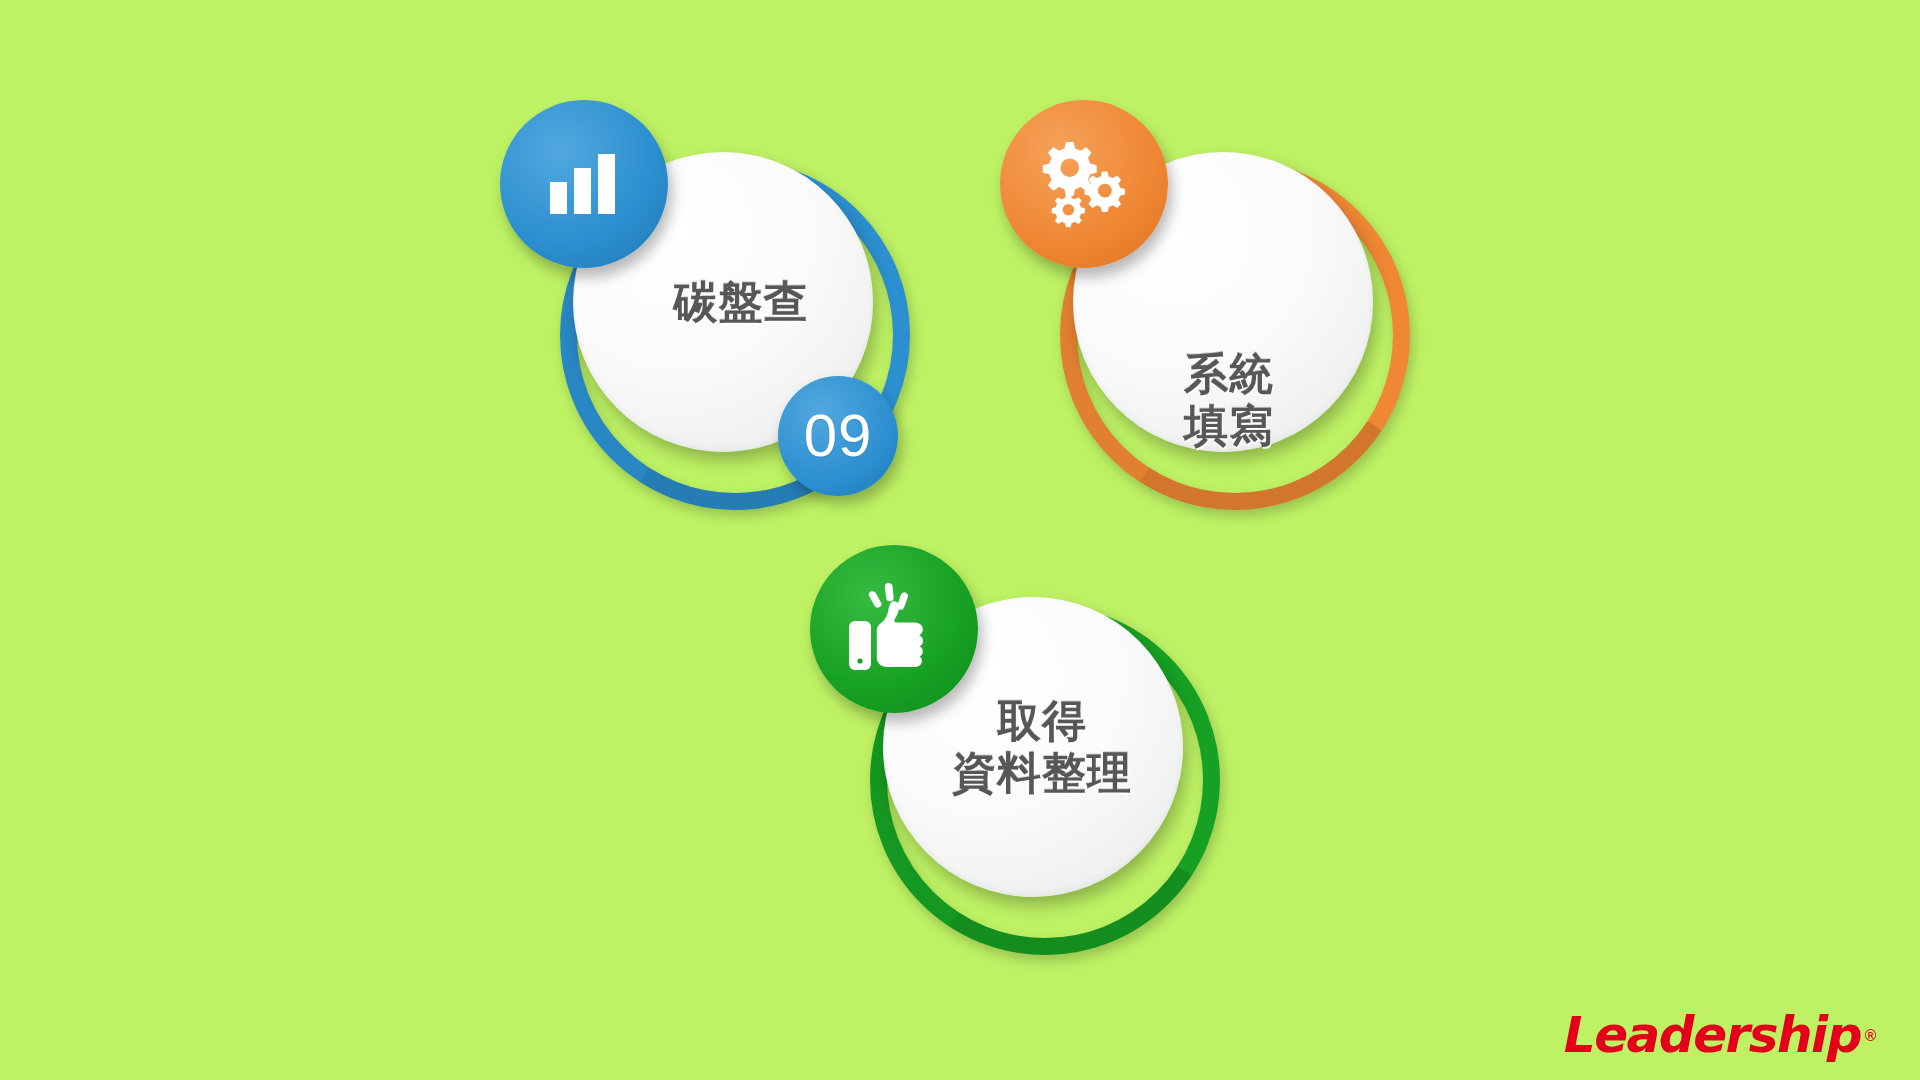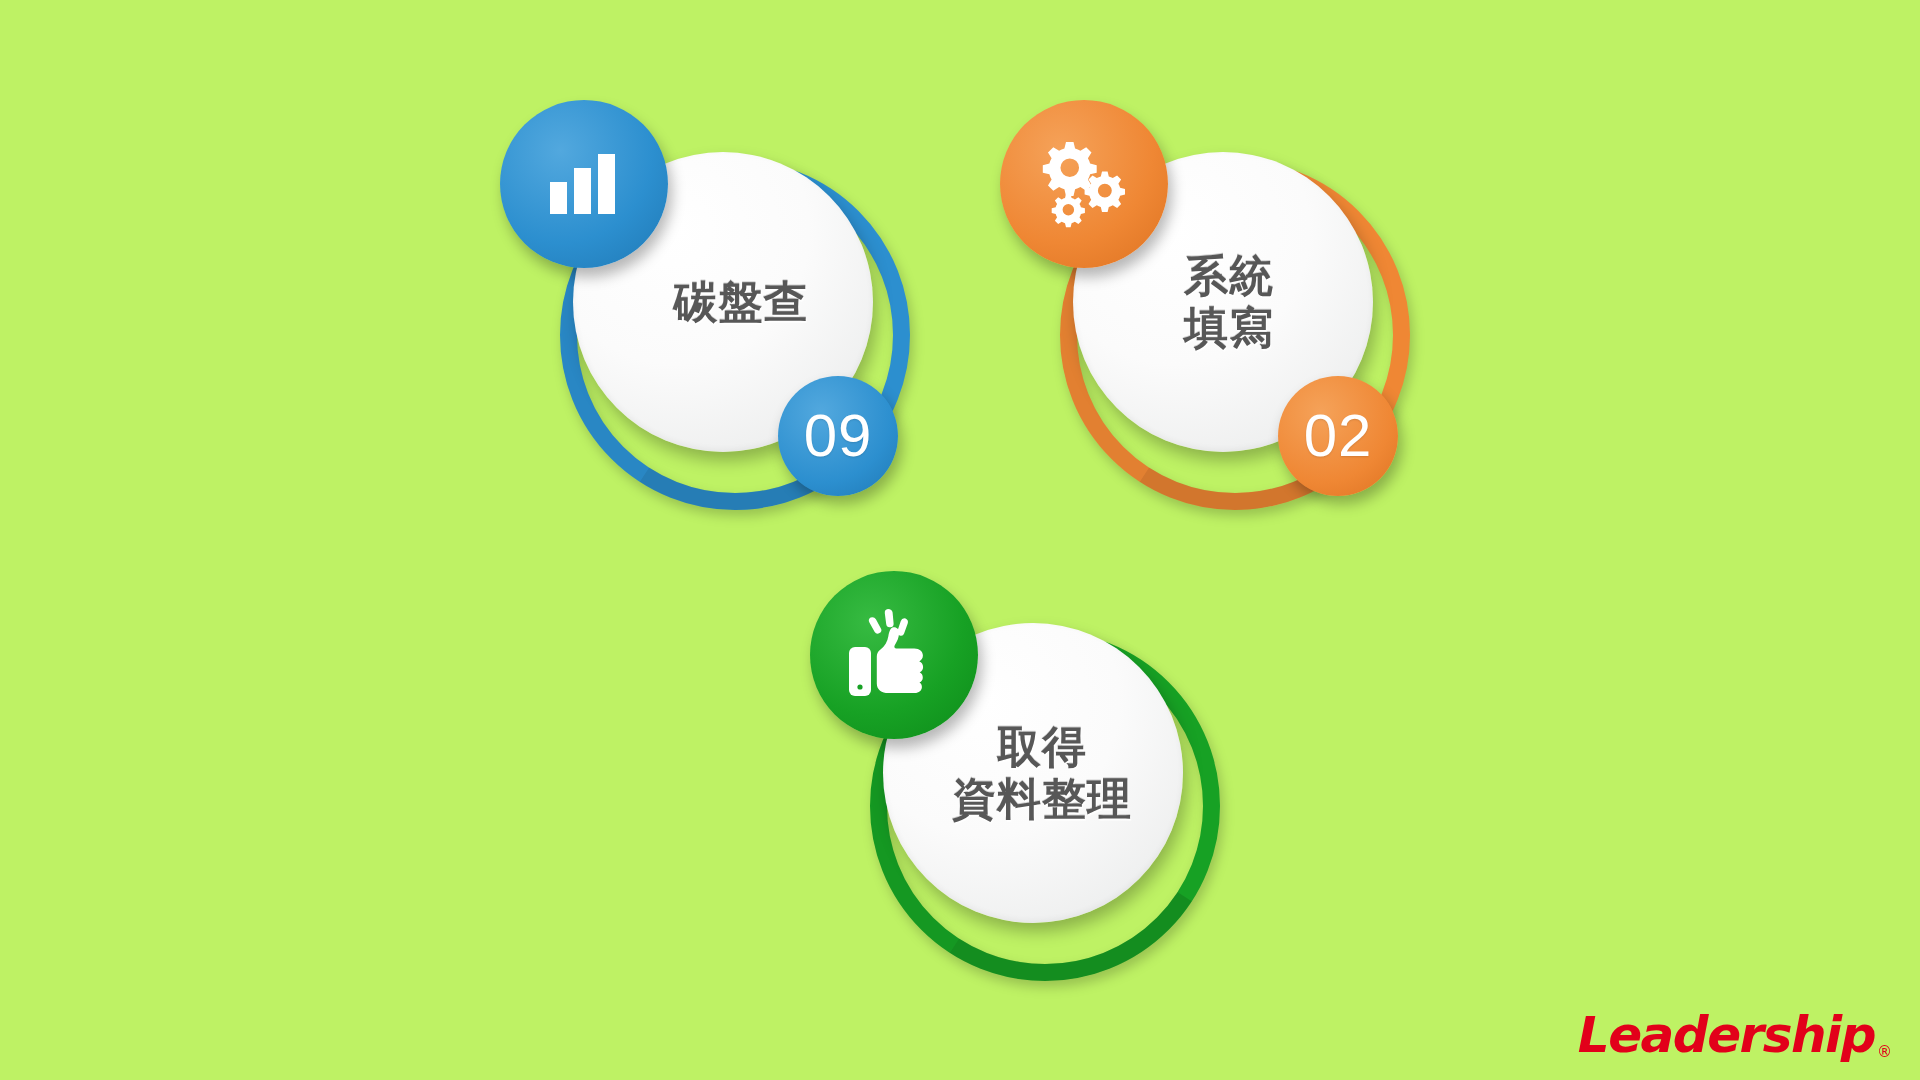--- a/index.html
+++ b/index.html
@@ -130,33 +130,33 @@
     letter-spacing: 1px;
     text-shadow: 1px 2px 1px rgba(255,255,255,0.85), 0 -1px 0 rgba(0,0,0,0.18);
     font-family: "DejaVu Sans", "Liberation Sans", sans-serif;
   }
   .label .l1 { display: block; }
   .label .l2 { display: block; }
 
   
   #step-1 { left: 500px; top: 100px; }
   #step-2 { left: 1000px; top: 100px; }
-  #step-3 { left: 810px; top: 571px; }
+  #step-3 { left: 810px; top: 545px; }
 
   #step-1 .label { padding-left: 36px; box-sizing: border-box; }
-  #step-2 .label { padding-left: 12px; box-sizing: border-box; }
+  #step-2 .label { padding-left: 12px; box-sizing: border-box; justify-content: flex-end; }
   #step-3 .label { padding-left: 18px; box-sizing: border-box; }
 
   
   #brand {
     position: absolute;
-    right: 28px;
+    right: 42px;
     bottom: 20px;
     display: flex;
-    align-items: flex-end;
+    align-items: center;
   }
   #brand .word {
     color: #e2001a;
     font-family: "DejaVu Sans", "Liberation Sans", sans-serif;
     font-weight: bold;
     font-style: italic;
     font-size: 50px;
     letter-spacing: -1.5px;
     line-height: 1;
   }
@@ -219,23 +219,20 @@
             <path d="M66 33.5 l5.6 0 1.2 4.9 a13.8 13.8 0 0 1 4 1.7 l4.3-2.7 4 4 -2.7 4.3 a13.8 13.8 0 0 1 1.7 4 l4.9 1.2 0 5.6 -4.9 1.2 a13.8 13.8 0 0 1 -1.7 4 l2.7 4.3 -4 4 -4.3-2.7 a13.8 13.8 0 0 1 -4 1.7 l-1.2 4.9 -5.6 0 -1.2-4.9 a13.8 13.8 0 0 1 -4-1.7 l-4.3 2.7 -4-4 2.7-4.3 a13.8 13.8 0 0 1 -1.7-4 l-4.9-1.2 0-5.6 4.9-1.2 a13.8 13.8 0 0 1 1.7-4 l-2.7-4.3 4-4 4.3 2.7 a13.8 13.8 0 0 1 4-1.7 z
                      M68.8 45.7 a6.9 6.9 0 1 0 0.1 13.9 a6.9 6.9 0 0 0 -0.1 -13.9 z"></path>
 
             <path d="M30 56 l4.6 0 1 4 a11.4 11.4 0 0 1 3.3 1.4 l3.5-2.2 3.3 3.3 -2.2 3.5 a11.4 11.4 0 0 1 1.4 3.3 l4 1 0 4.6 -4 1 a11.4 11.4 0 0 1 -1.4 3.3 l2.2 3.5 -3.3 3.3 -3.5-2.2 a11.4 11.4 0 0 1 -3.3 1.4 l-1 4 -4.6 0 -1-4 a11.4 11.4 0 0 1 -3.3-1.4 l-3.5 2.2 -3.3-3.3 2.2-3.5 a11.4 11.4 0 0 1 -1.4-3.3 l-4-1 0-4.6 4-1 a11.4 11.4 0 0 1 1.4-3.3 l-2.2-3.5 3.3-3.3 3.5 2.2 a11.4 11.4 0 0 1 3.3-1.4 z
                      M32.3 66 a5.7 5.7 0 1 0 0.1 11.5 a5.7 5.7 0 0 0 -0.1 -11.5 z"></path>
           </g>
         </svg>
       </span>
     </div>
 
-    <div class="num-badge">
-      <span class="num">02</span>
-    </div>
   </div>
 
   <div class="step" id="step-3" style="--accent:#17a124; --accent-lite:#37bb42; --accent-dark:#0d8a19;">
 
     <div class="ring"></div>
     <div class="disc"></div>
 
     <div class="label">
       <span class="l1">取得</span>
       <span class="l2">資料整理</span>

